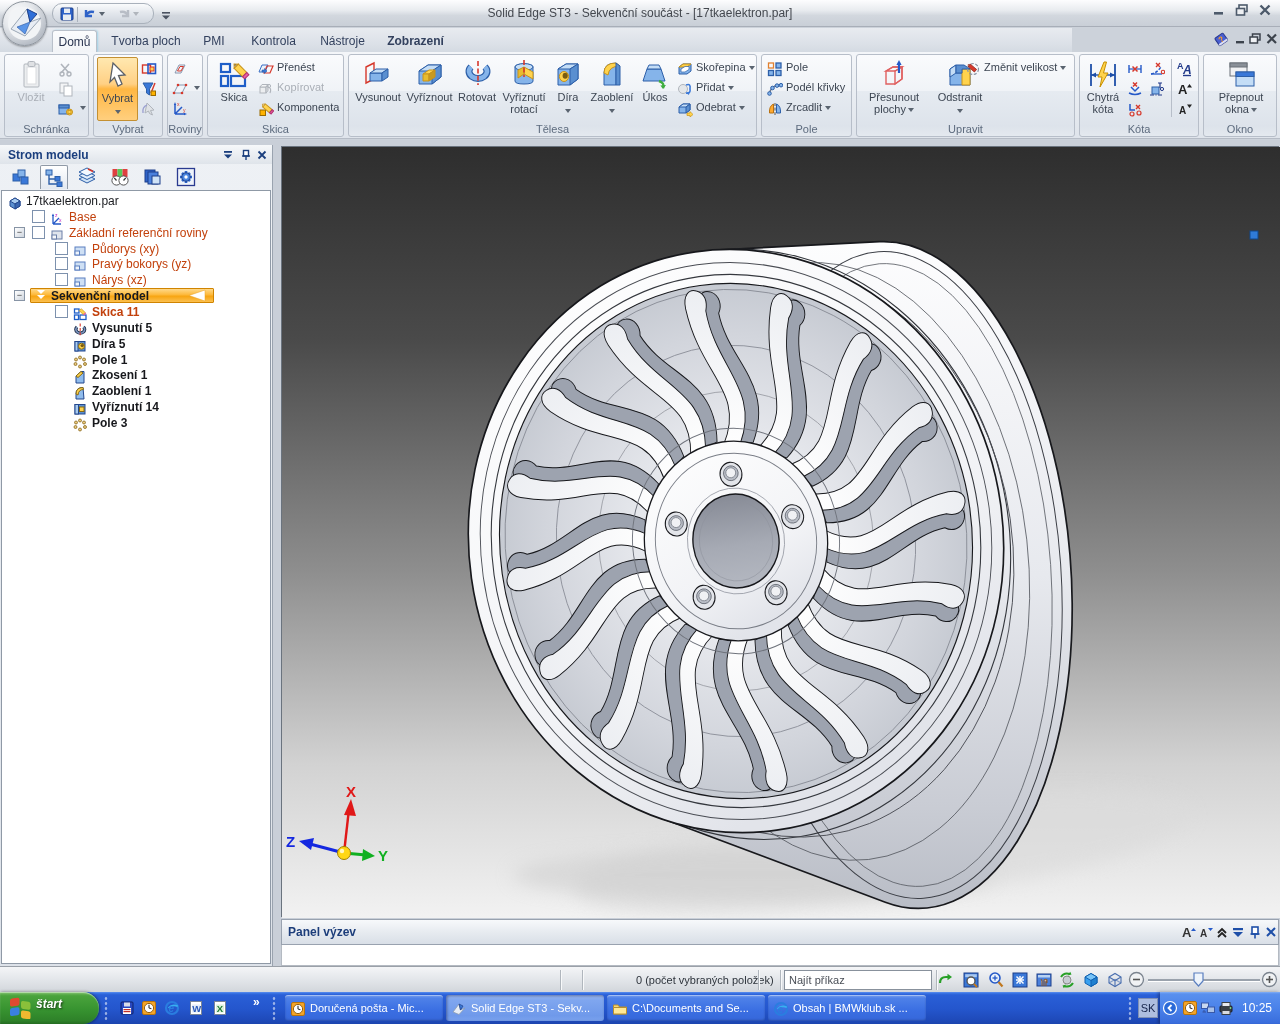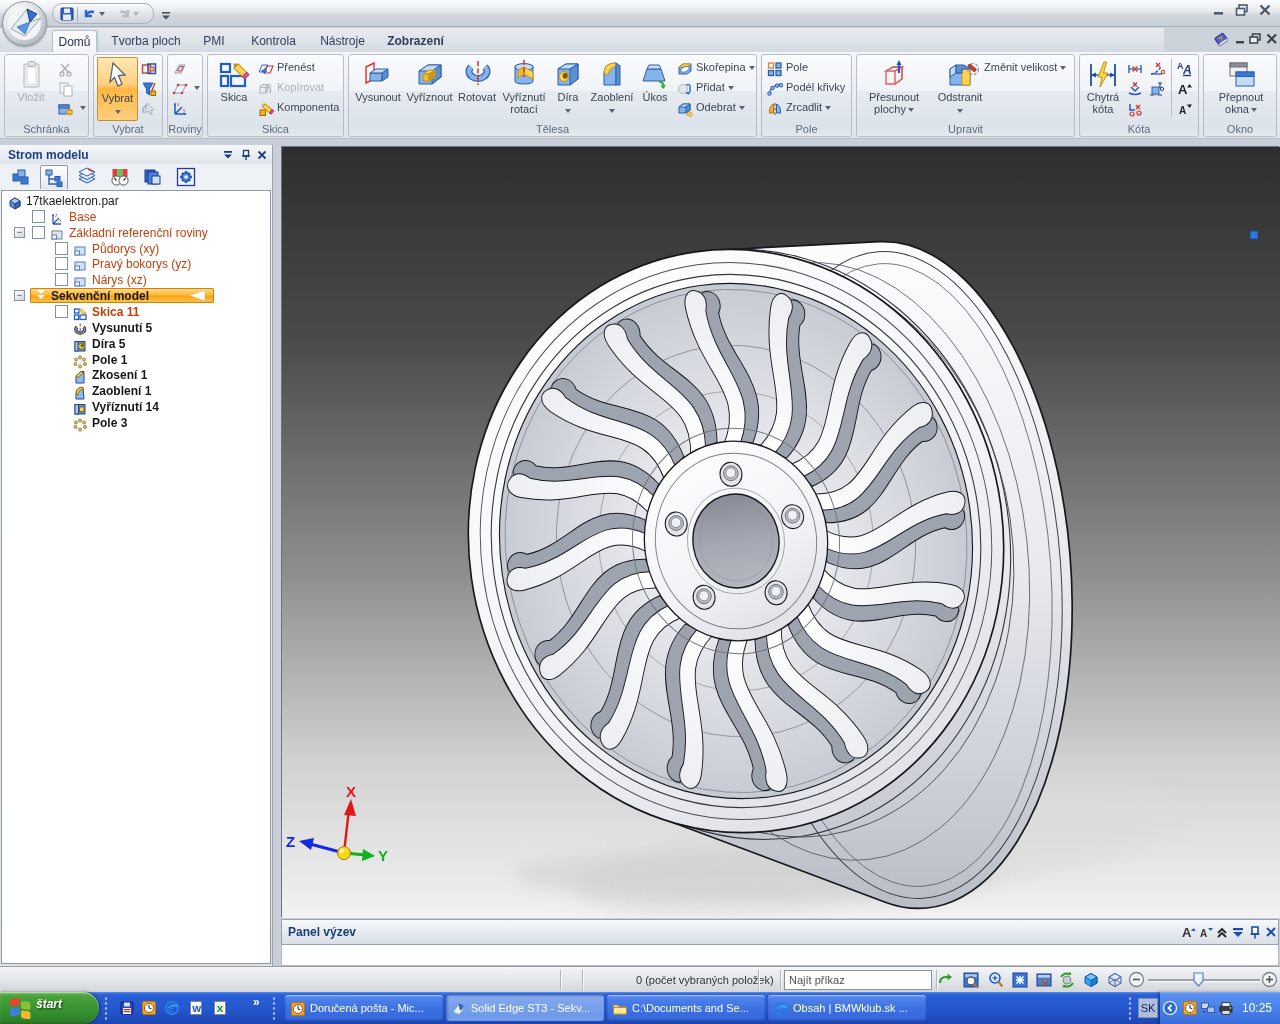--- a/index.html
+++ b/index.html
@@ -18,21 +18,21 @@
   
   #appbtn { position:absolute; left:2px; top:1px; width:45px; height:45px; border-radius:50%;
     background:radial-gradient(circle at 35% 30%, #ffffff 0%, #e3e6ea 40%, #b7bdc6 75%, #d6dade 100%);
     border:1px solid #8f969f; box-shadow:0 1px 2px rgba(0,0,0,.35); z-index:30; }
   
   #qat { position:absolute; left:52px; top:3px; width:102px; height:21px; border-radius:10px;
     background:linear-gradient(180deg,#fafbfc 0%,#e2e6ec 50%,#cfd5dd 100%);
     border:1px solid #a9b1bb; }
 
   
-  #tabrow { position:absolute; left:0; top:28px; width:1164px; height:24px;
+  #tabrow { position:absolute; left:0; top:28px; width:1072px; height:24px;
     background:linear-gradient(180deg,#e8ebf0 0%,#dbe0e7 70%,#d4dae2 100%); }
   .ribtab { position:absolute; top:2px; height:22px; line-height:22px; padding:0 12px;
     font-size:12px; color:#33415e; text-align:center; }
   .ribtab.active { background:linear-gradient(180deg,#fbfcfd,#f2f4f7); border:1px solid #b9c0ca; border-bottom:none;
     border-radius:3px 3px 0 0; color:#2a3550; box-shadow:1px 0 2px rgba(120,200,230,.6); }
 
   
   #ribbon { position:absolute; left:0; top:52px; width:1280px; height:87px;
     background:linear-gradient(180deg,#f4f6f9 0%,#e9edf2 50%,#dfe4eb 100%);
     border-bottom:1px solid #b6bcc6; }
@@ -116,20 +116,21 @@
   #sklang { position:absolute; top:6px; width:20px; height:20px; background:#aebedf;
     border:1px solid #8091b5; color:#16244a; font-size:11px; text-align:center; line-height:18px; }
   .qlsep { position:absolute; top:4px; width:4px; height:24px;
     background:radial-gradient(circle, rgba(255,255,255,.55) 1px, transparent 1.6px) 0 0/4px 5px repeat-y; }
 </style>
 </head>
 <body>
 
 <div id="app">
   <div id="titlebar">
+    <div id="title-text">Solid Edge ST3 - Sekvenční součást - [17tkaelektron.par]</div>
     <div id="qat">
         <span class="abs" style="left:6px;top:2px"><svg xmlns="http://www.w3.org/2000/svg" width="16" height="16" viewBox="0 0 16 16" style="vertical-align:middle">
             <rect x="2" y="2" width="12" height="12" rx="1" fill="#2f63c8" stroke="#1c3f8a"></rect>
             <rect x="5" y="2.5" width="6" height="4.5" fill="#e8ecf2"></rect>
             <rect x="4" y="8.5" width="8" height="5.5" fill="#e8ecf2"></rect>
           </svg></span>
         <span class="abs" style="left:24px;top:3px;width:1px;height:15px;background:#aab2bd"></span>
         <span class="abs" style="left:29px;top:2px"><svg xmlns="http://www.w3.org/2000/svg" width="16" height="16" viewBox="0 0 16 16" style="vertical-align:middle">
             <path d="M4 4 L4 10 L10 10" fill="none" stroke="#2f63c8" stroke-width="2.4"></path>
             <path d="M4 10 Q6 4.5 12 6" fill="none" stroke="#2f63c8" stroke-width="2.4"></path>

